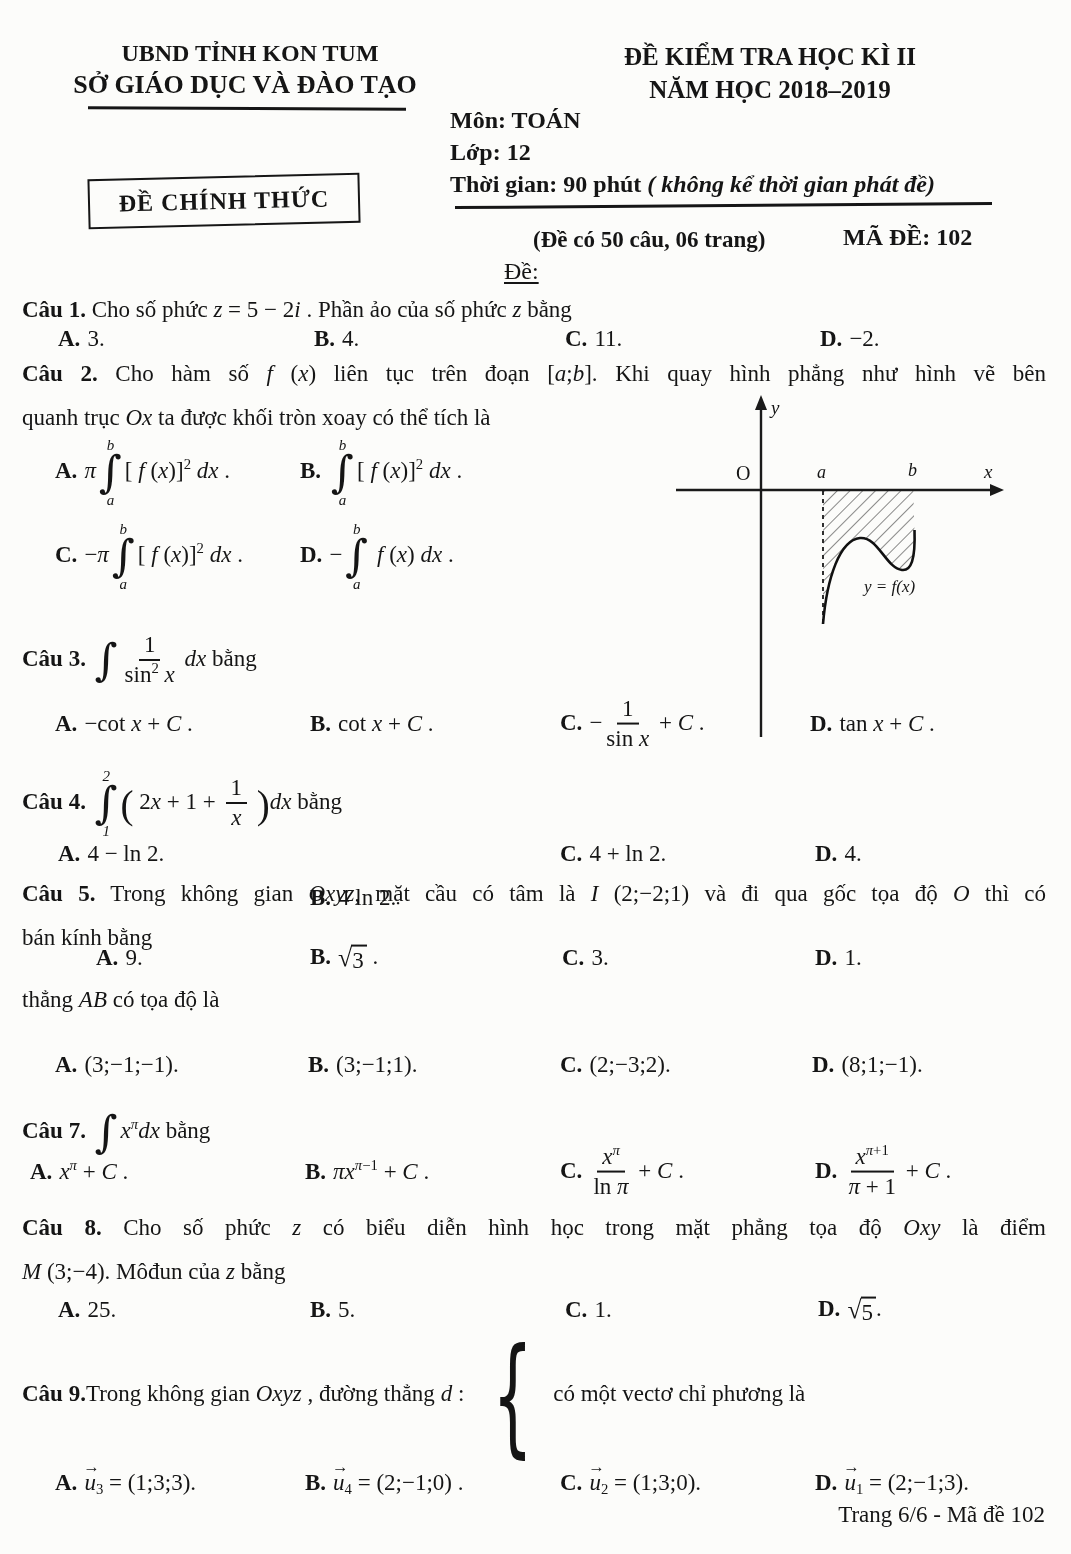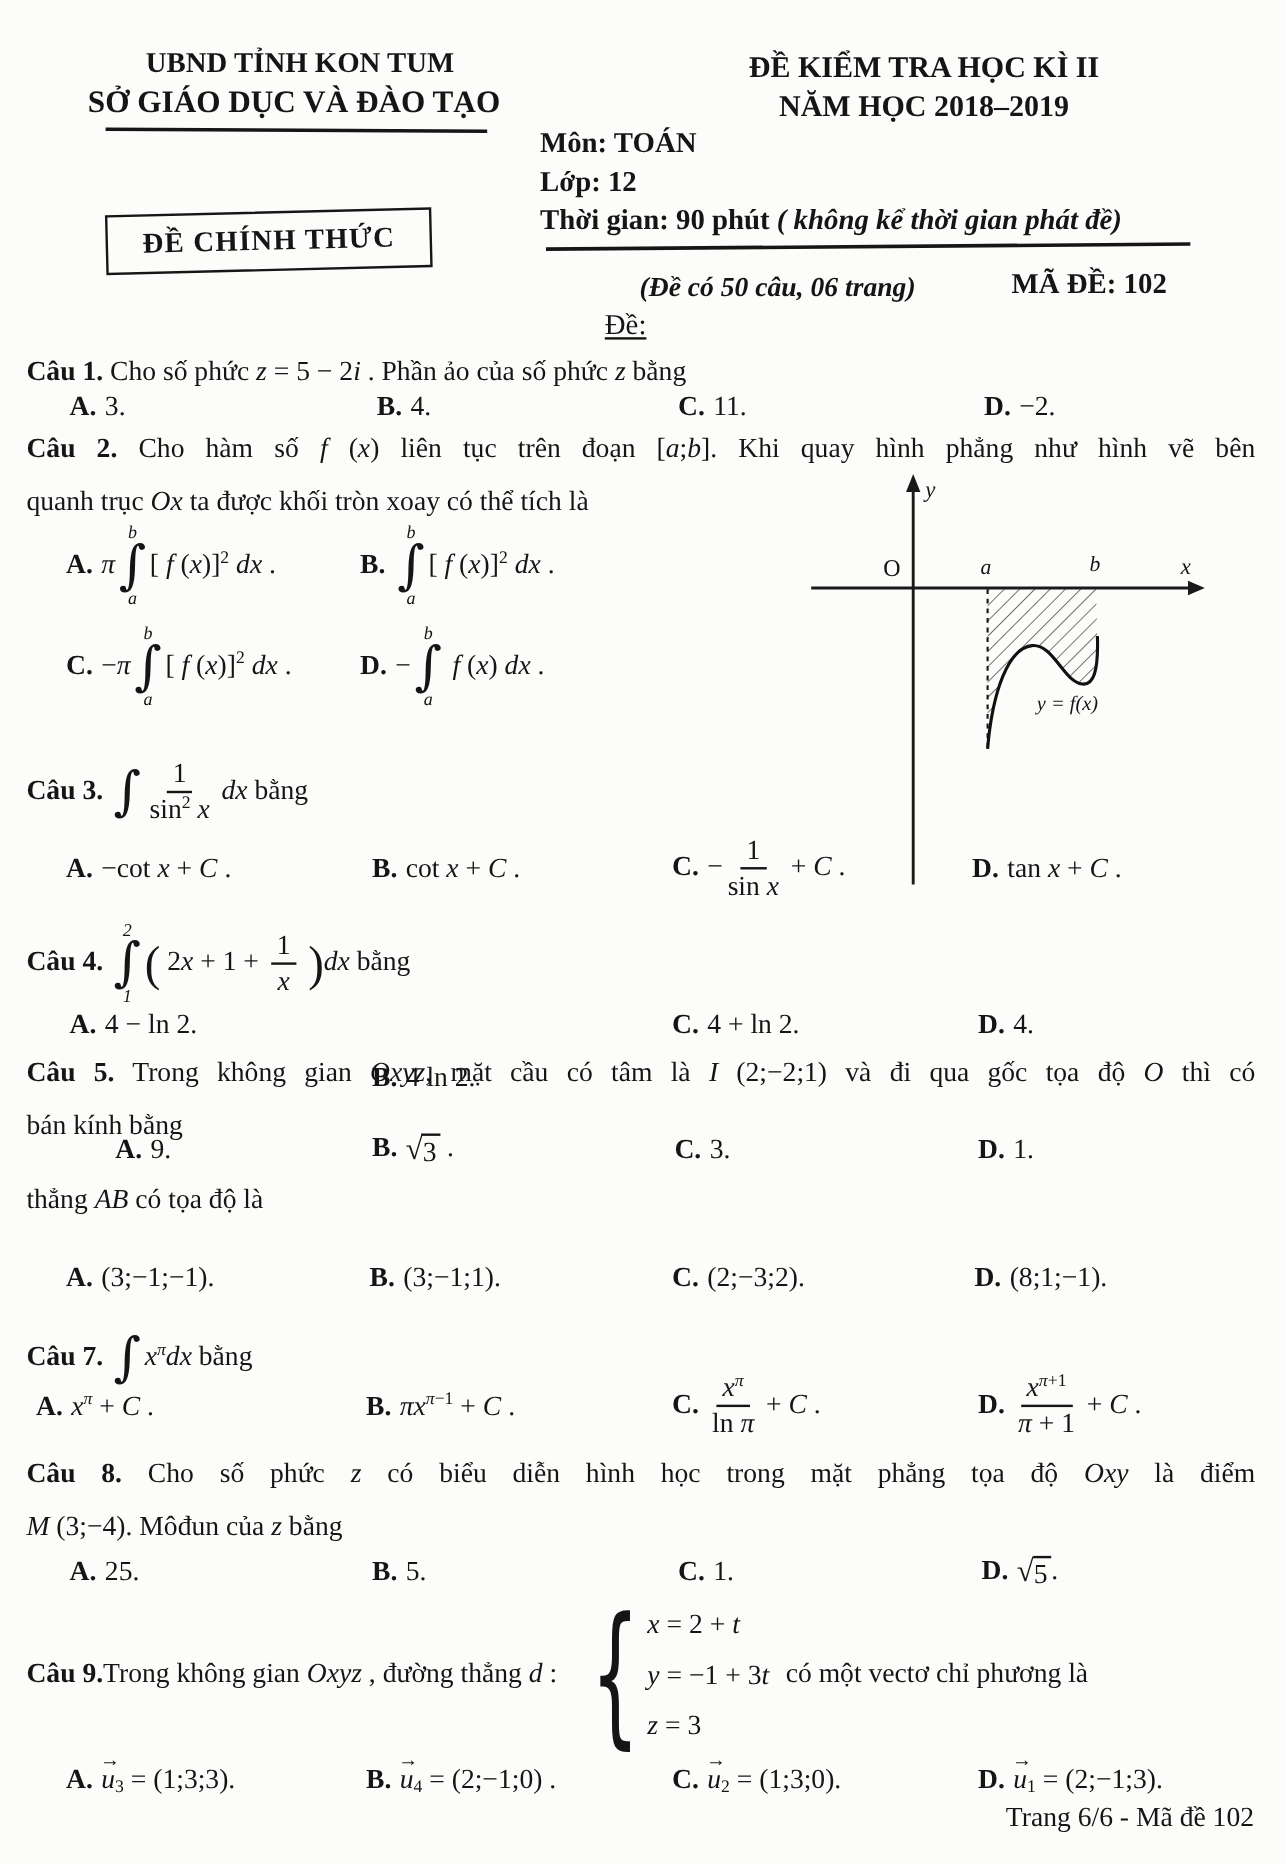--- a/index.html
+++ b/index.html
@@ -22,21 +22,21 @@
   .rule1{left:88px;top:107px;width:318px;transform:rotate(0.3deg);}
   .rule2{left:455px;top:204px;width:537px;transform:rotate(-0.45deg);}
   .title-block{left:470px;top:40px;width:600px;text-align:center;font-weight:bold;font-size:25px;line-height:33px;}
   .subj{left:450px;top:104px;font-weight:bold;font-size:24px;line-height:32px;}
   .dur-note{font-style:italic;}
   .official-box{
     left:88px;top:176px;width:268px;height:46px;border:2.5px solid #161616;
     display:flex;align-items:center;justify-content:center;
     font-weight:bold;font-size:24px;transform:rotate(-1.4deg);letter-spacing:1px;
   }
-  .meta{left:533px;top:227px;font-weight:bold;font-style:italic;font-size:23px;}
+  .meta{left:533px;top:227px;font-weight:bold;font-size:23px;}
   .code{left:843px;top:224px;font-weight:bold;font-size:24px;}
   .de-label{left:504px;top:258px;font-weight:normal;font-size:24px;text-decoration:underline;text-decoration-thickness:2px;text-underline-offset:3px;}
 
   
   .stem{left:22px;width:1024px;line-height:44px;}
   .narrow{width:660px;}
   .jl{text-align:justify;text-align-last:justify;}
   .opt{position:absolute;transform:translateY(-50%);white-space:nowrap;}
   .olab{font-weight:bold;margin-right:7px;}
 
@@ -214,24 +214,19 @@
 <span class="opt" style="left:58px;top:1310px;"><b class="olab">A.</b><span>25.</span></span>
 <span class="opt" style="left:310px;top:1310px;"><b class="olab">B.</b><span>5.</span></span>
 <span class="opt" style="left:565px;top:1310px;"><b class="olab">C.</b><span>1.</span></span>
 <span class="opt" style="left:818px;top:1310px;"><b class="olab">D.</b><span><span class="sqrt">
         <span class="rs">√</span>
         <span class="rc">5</span>
       </span>.</span></span>
 
 <div class="abs stem" style="top:1332px;"><b>Câu 9.</b>Trong không gian <i>Oxyz</i> ,  đường thẳng <i>d</i> : <span class="cases">
       <span class="cbrace">{</span>
-      <span class="crows">
-        <span class="crow"><i>x</i> = 2 + <i>t</i></span>
-        <span class="crow"><i>y</i> = −1 + 3<i>t</i></span>
-        <span class="crow"><i>z</i> = 3</span>
-      </span>
     </span> có một vectơ chỉ phương là</div>
 <span class="opt" style="left:55px;top:1482px;"><b class="olab">A.</b><span><span class="vec"><i>u</i><sub>3</sub></span> = (1;3;3).</span></span>
 <span class="opt" style="left:305px;top:1482px;"><b class="olab">B.</b><span><span class="vec"><i>u</i><sub>4</sub></span> = (2;−1;0) .</span></span>
 <span class="opt" style="left:560px;top:1482px;"><b class="olab">C.</b><span><span class="vec"><i>u</i><sub>2</sub></span> = (1;3;0).</span></span>
 <span class="opt" style="left:815px;top:1482px;"><b class="olab">D.</b><span><span class="vec"><i>u</i><sub>1</sub></span> = (2;−1;3).</span></span>
 
 <div class="abs footer">Trang 6/6 - Mã đề  102</div>
 
 </body></html>

